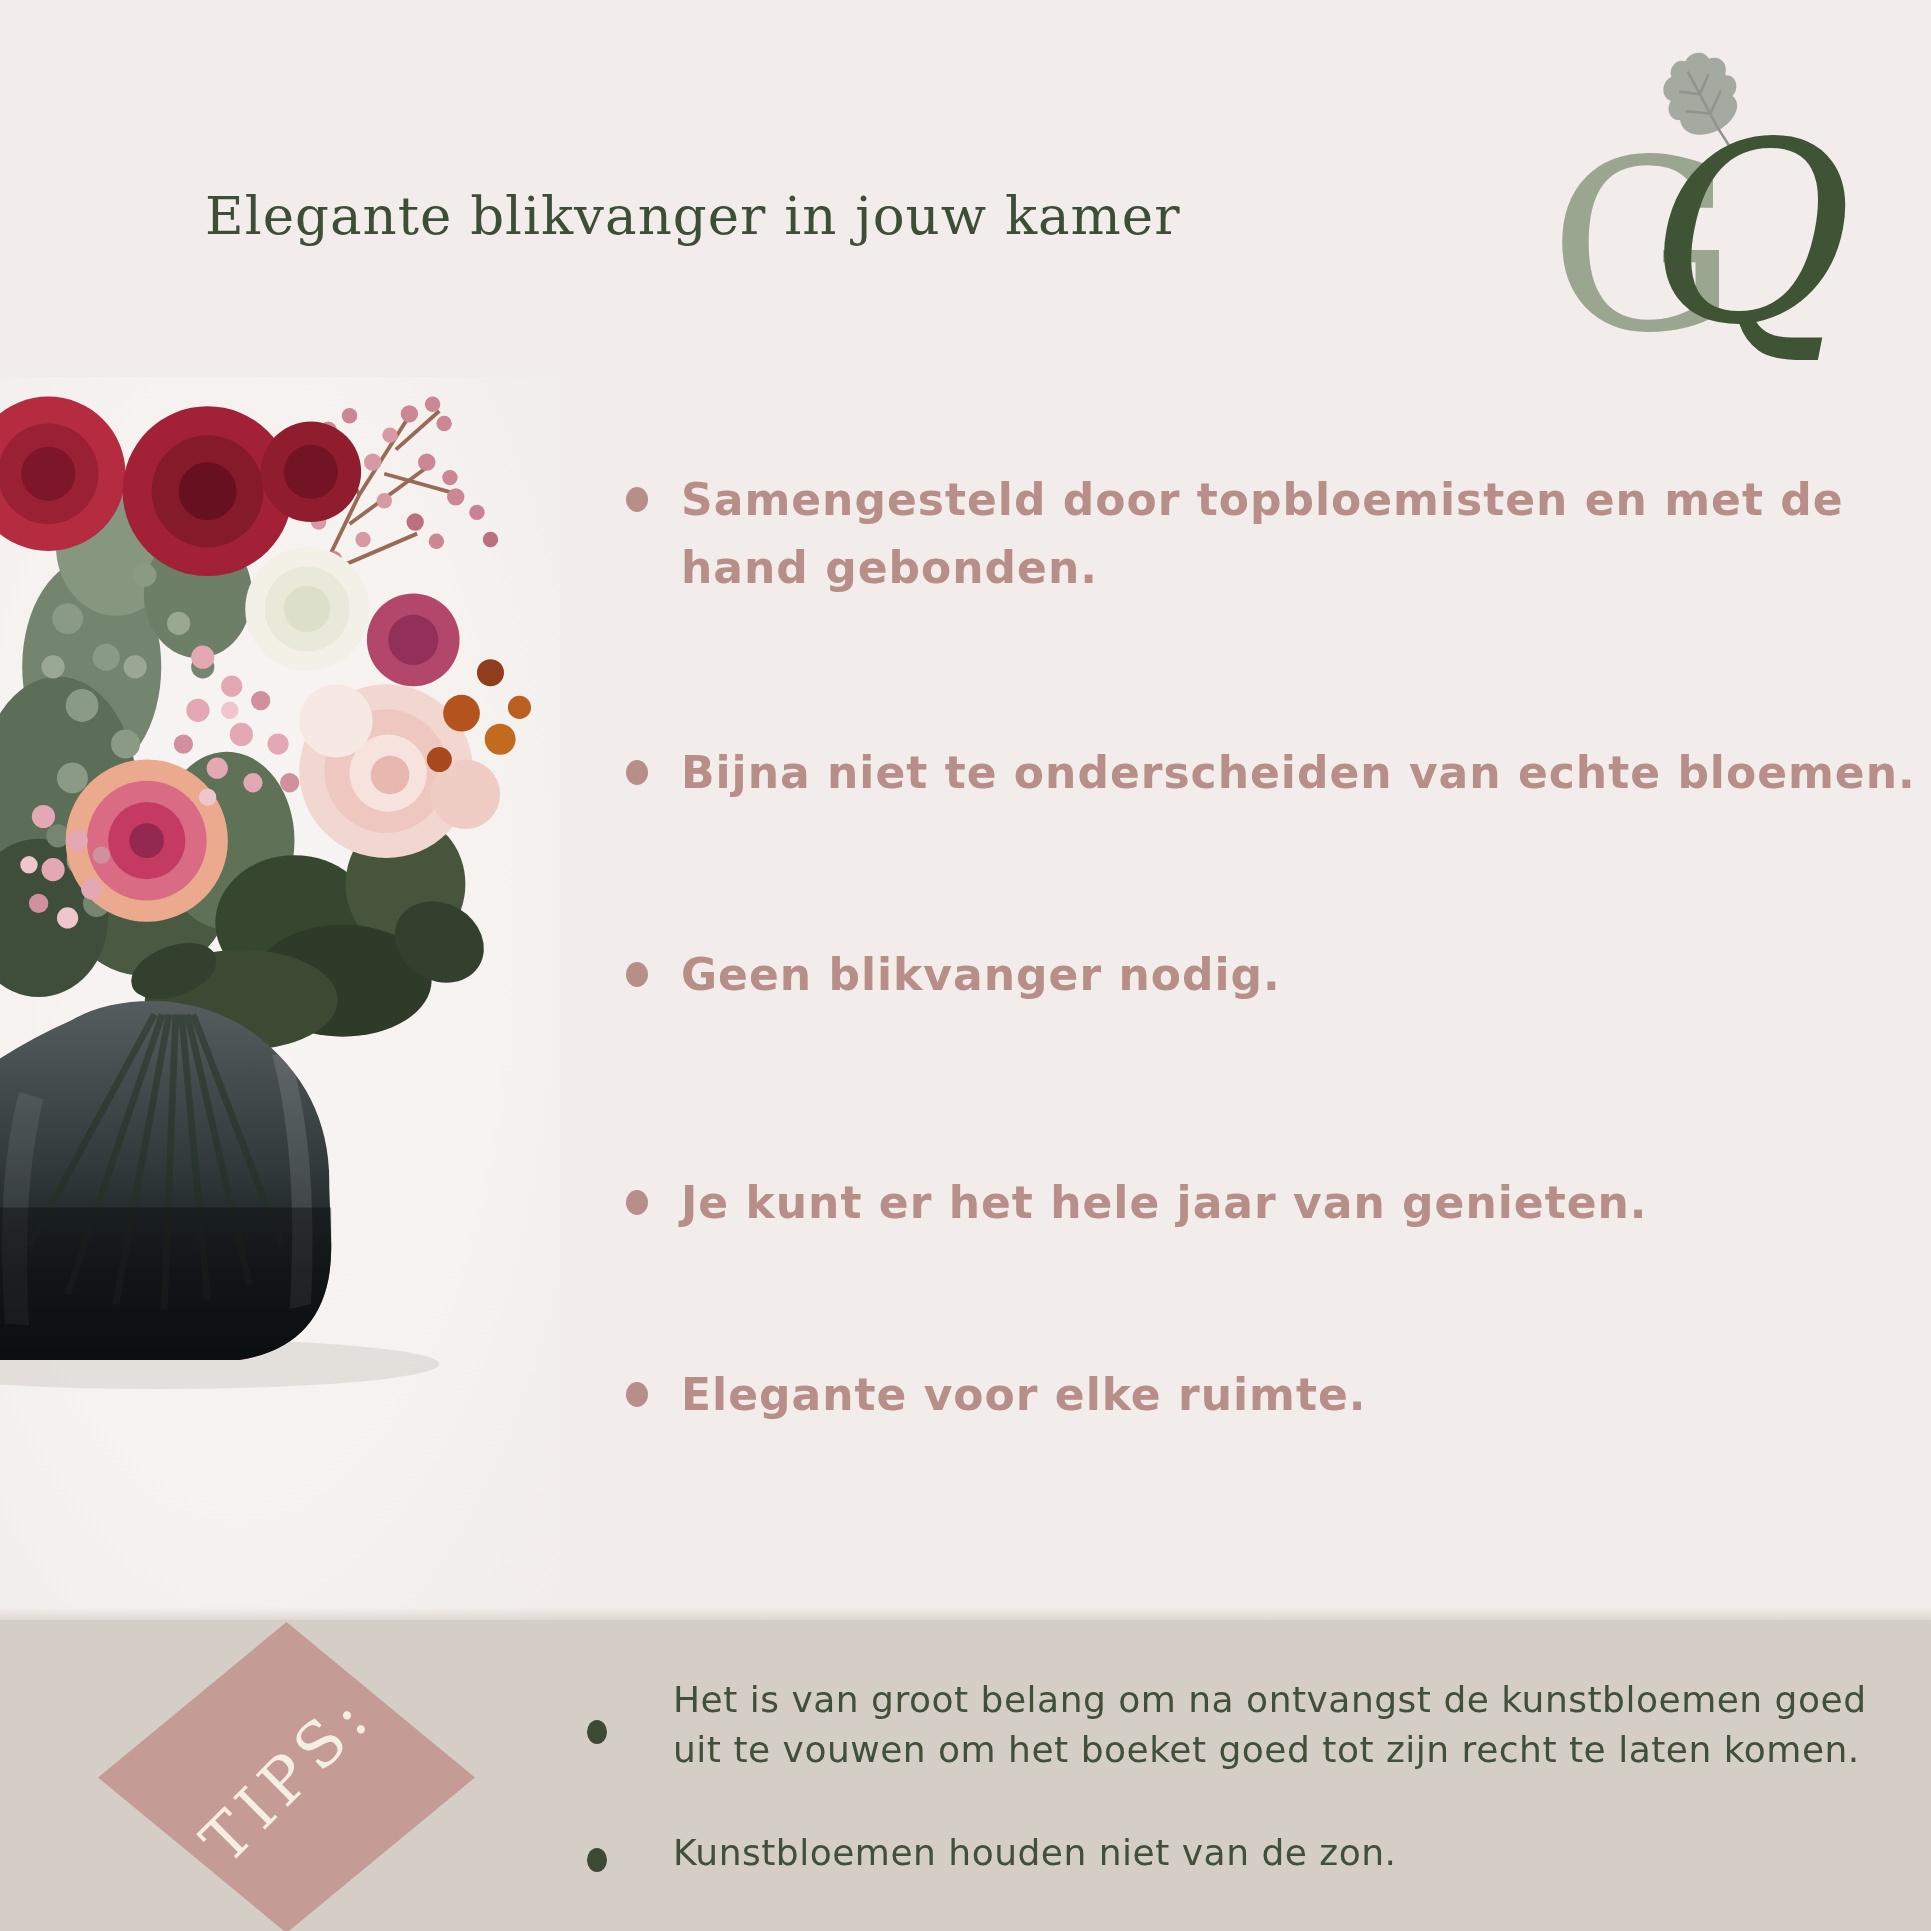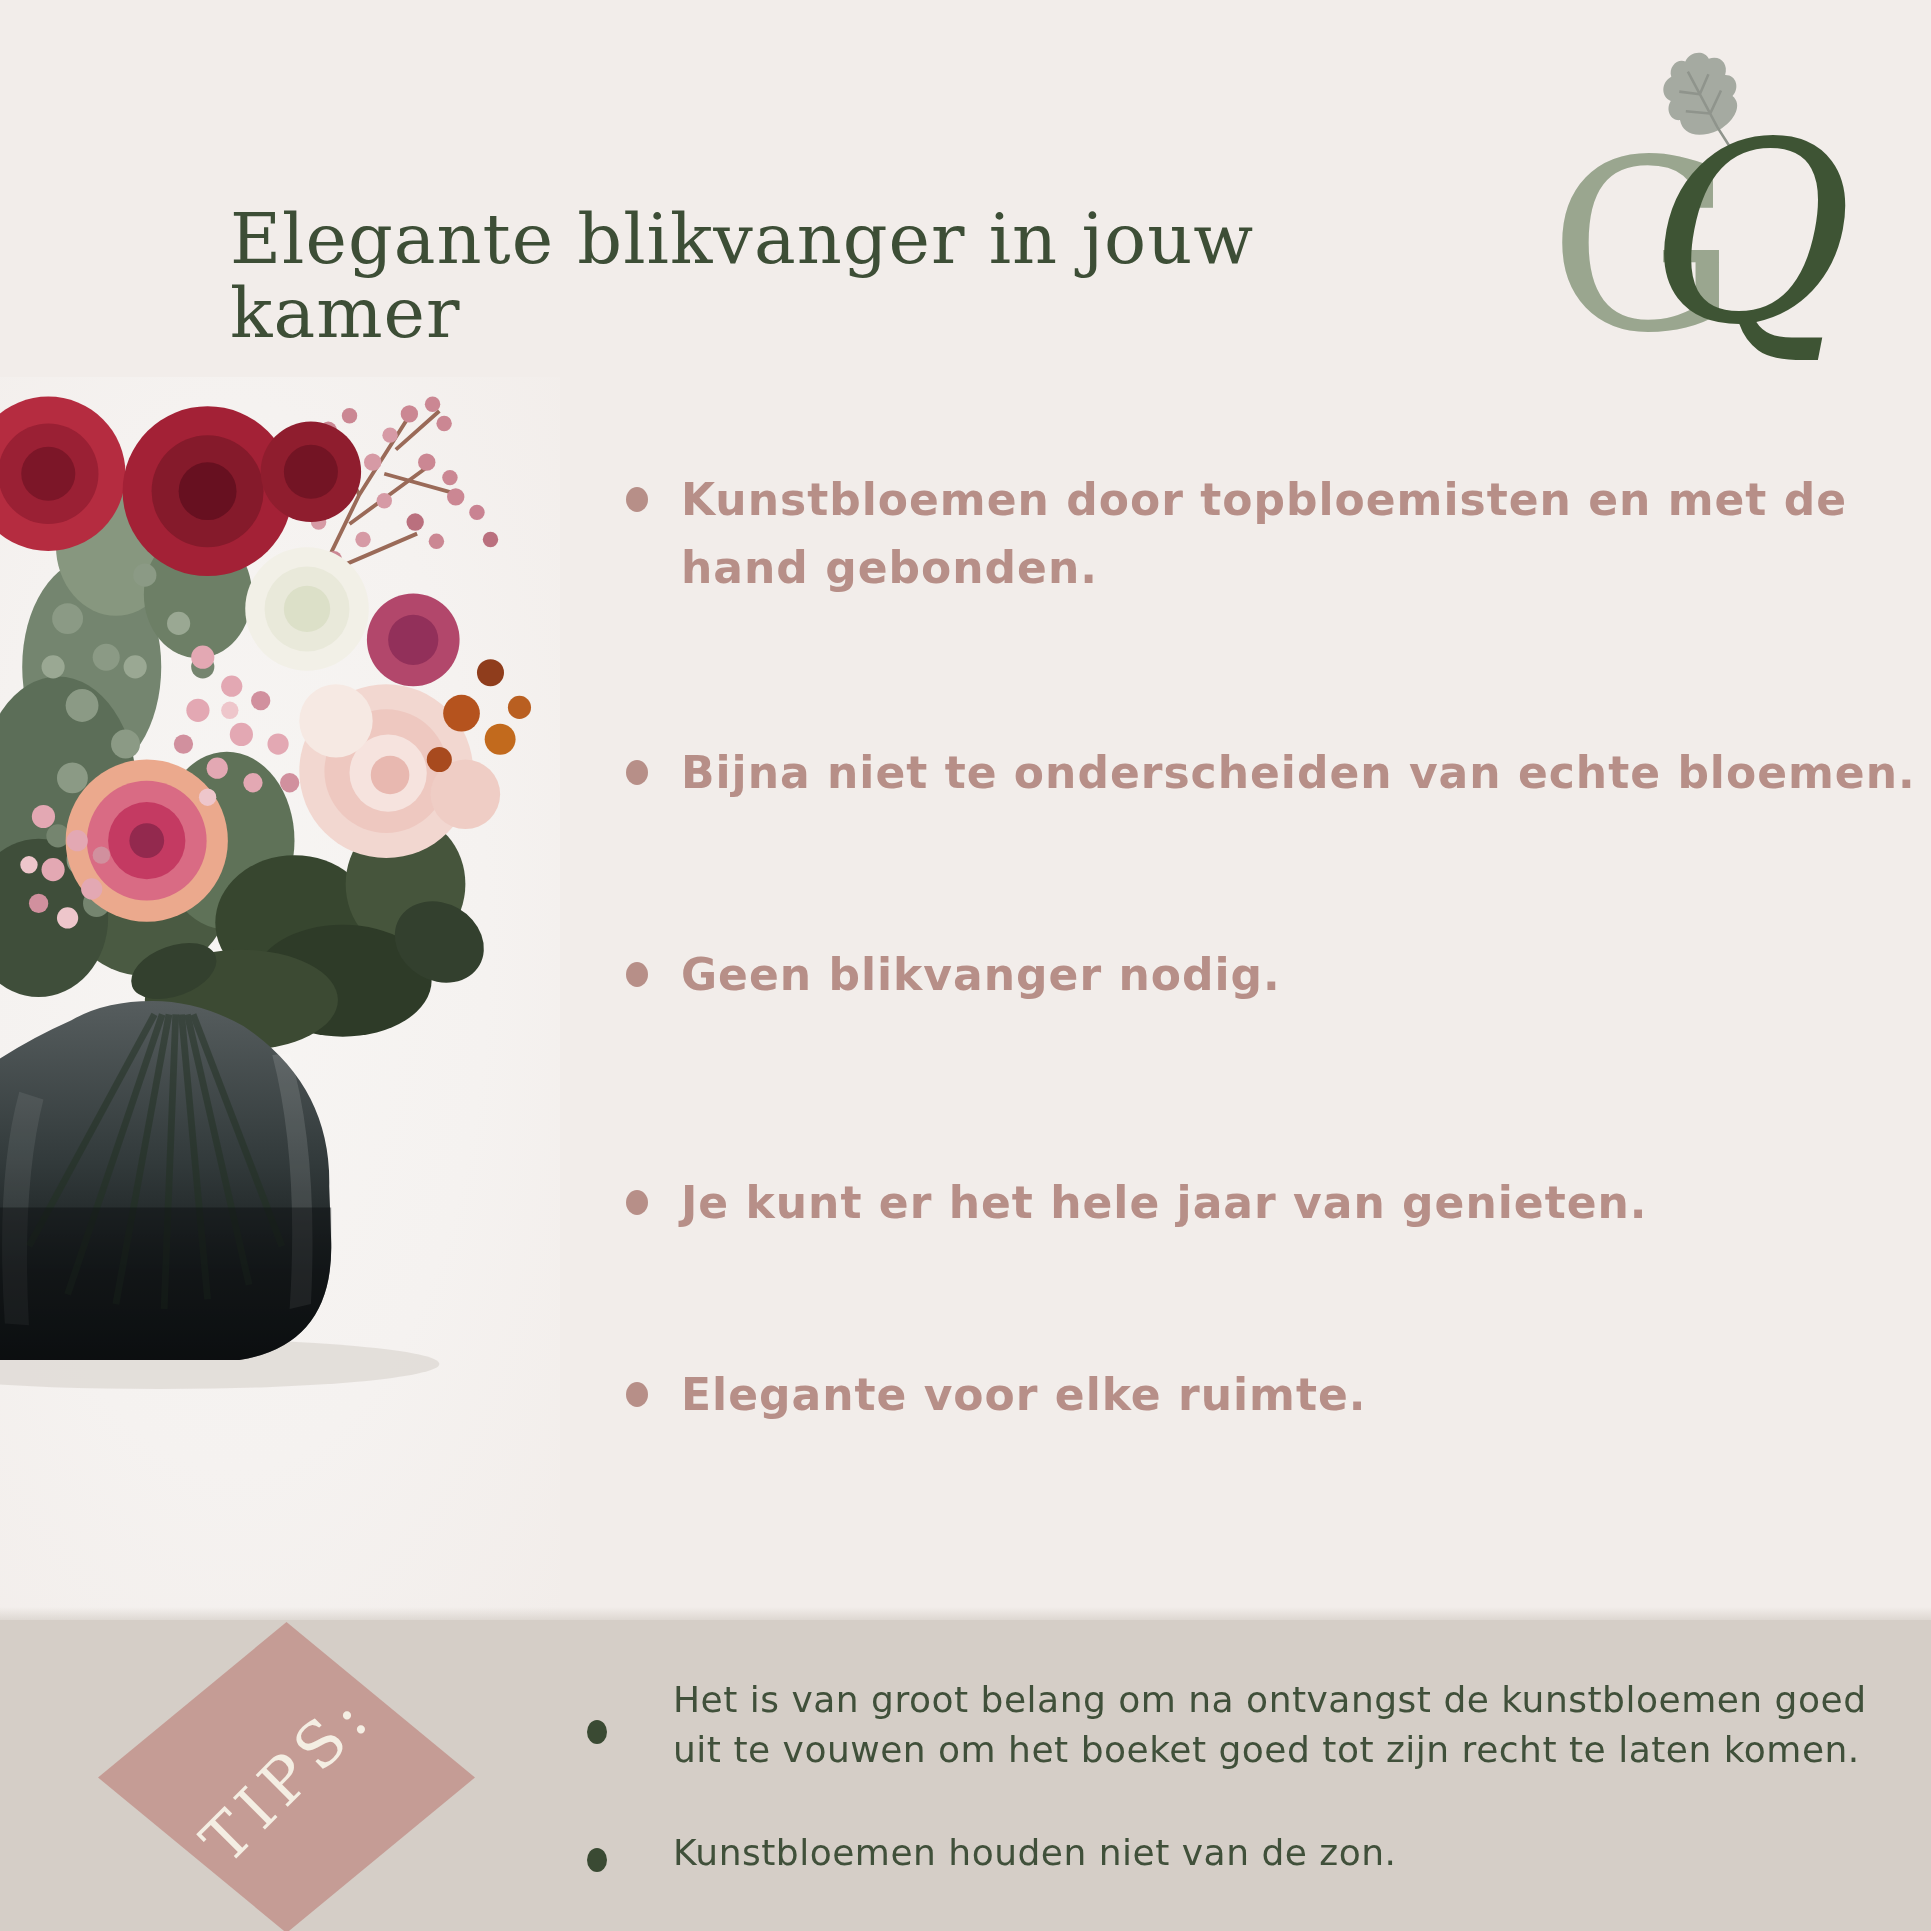--- a/index.html
+++ b/index.html
@@ -3,24 +3,24 @@
 <meta charset="utf-8">
 <style>
   * { margin:0; padding:0; box-sizing:border-box; }
   body { background:#e8e4e0; font-family:"DejaVu Sans", sans-serif; }
   .canvas{
     position:relative; width:1931px; height:1931px; overflow:hidden;
     background:#f2edea;
   }
   
   .title{
-    position:absolute; left:205px; top:203px; width:1255px;
+    position:absolute; left:205px; top:188px; width:1255px;
     font-family:"DejaVu Serif", serif;
-    font-size:70px; font-weight:400; letter-spacing:1px;
-    color:#3d4e36; line-height:1.05;margin-left:25px;
+    font-size:53px; font-weight:400; letter-spacing:1px;
+    color:#3d4e36; line-height:1.05;
   }
   
   .logo{ position:absolute; left:1545px; top:35px; width:367px; height:386px; }
   .logo-leaf{ position:absolute; left:97px; top:13.5px; width:124px; height:106px; transform:rotate(-28deg); }
   .logo-letter{ position:absolute; font-family:"DejaVu Serif", serif; line-height:1; }
   .logo-g{ left:3.9px; top:95px; font-size:236px; color:#9aa68f; }
   .logo-q{ left:104px; top:75px; font-size:249px; font-style:italic; color:#3e5434; }
   
   .photo{
     position:absolute; left:0; top:377px; width:560px; height:1244px;
@@ -244,21 +244,21 @@
 
         <path d="M300 700 Q330 800 322 960 L300 965 Q310 810 282 702 Z" fill="#ffffff" opacity="0.12"></path>
         <path d="M20 740 Q-5 830 5 980 L30 982 Q22 840 45 748 Z" fill="#ffffff" opacity="0.08"></path>
         <path d="M -70 860 L 343 860 L 343 895 Q 346 1002 248 1018 L -70 1018 Z" fill="#0b0e0f" opacity="0.45"></path>
       </g>
     </svg>
   </div>
 
   <div class="benefit b1">
     <span class="dot"></span>
-    <span class="txt">Kunstbloemen door topbloemisten en met de
+    <span class="txt">Samengesteld door topbloemisten en met de
 hand gebonden.</span>
   </div>
   <div class="benefit b2">
     <span class="dot"></span>
     <span class="txt">Bijna niet te onderscheiden van echte bloemen.</span>
   </div>
   <div class="benefit b3">
     <span class="dot"></span>
     <span class="txt">Geen blikvanger nodig.</span>
   </div>

